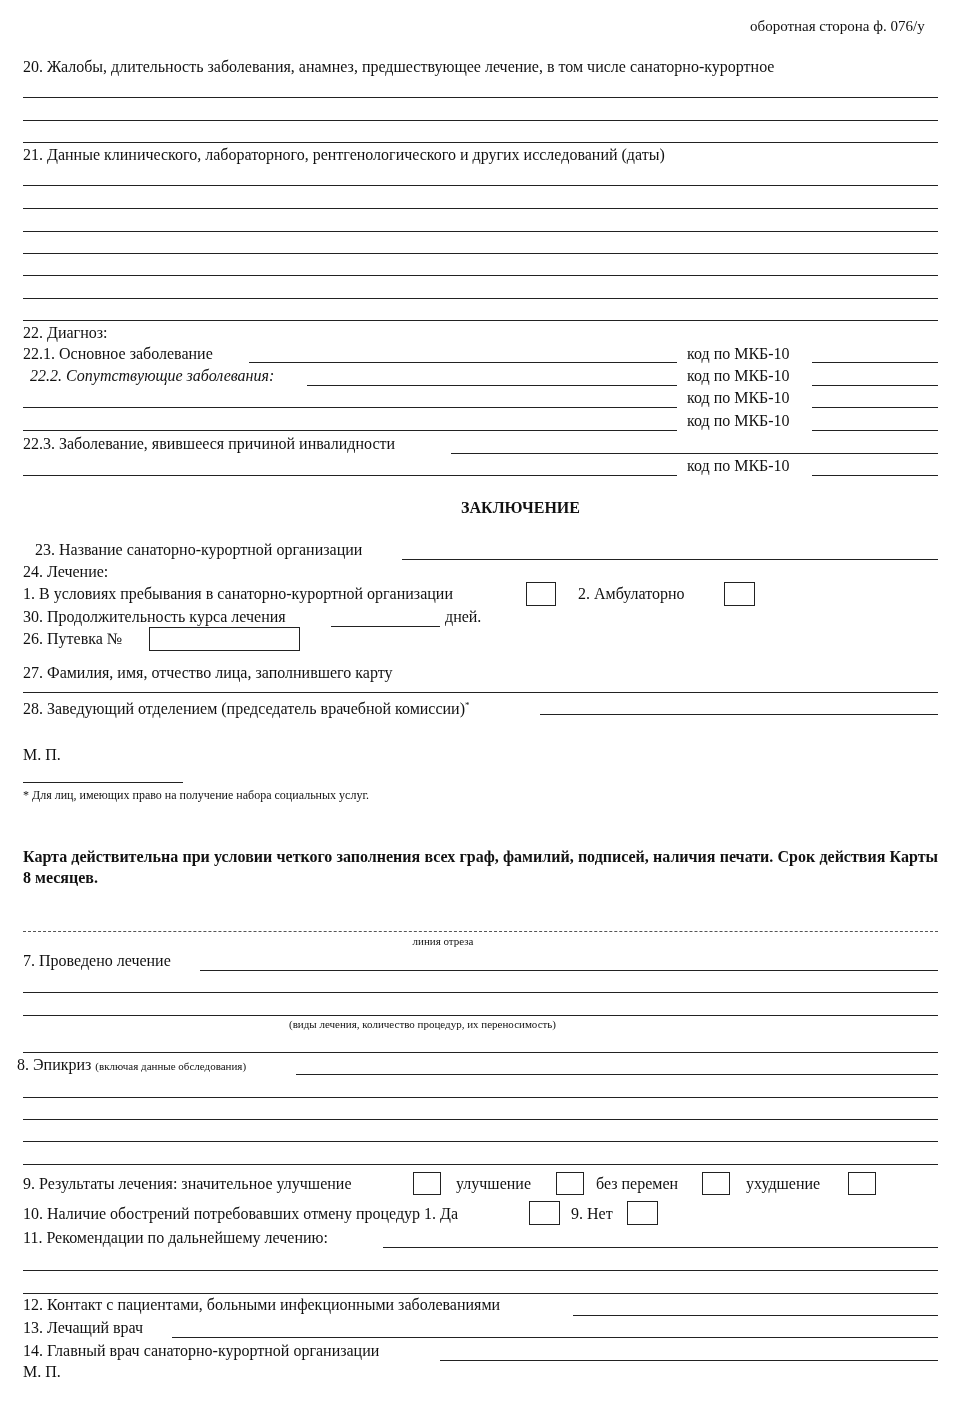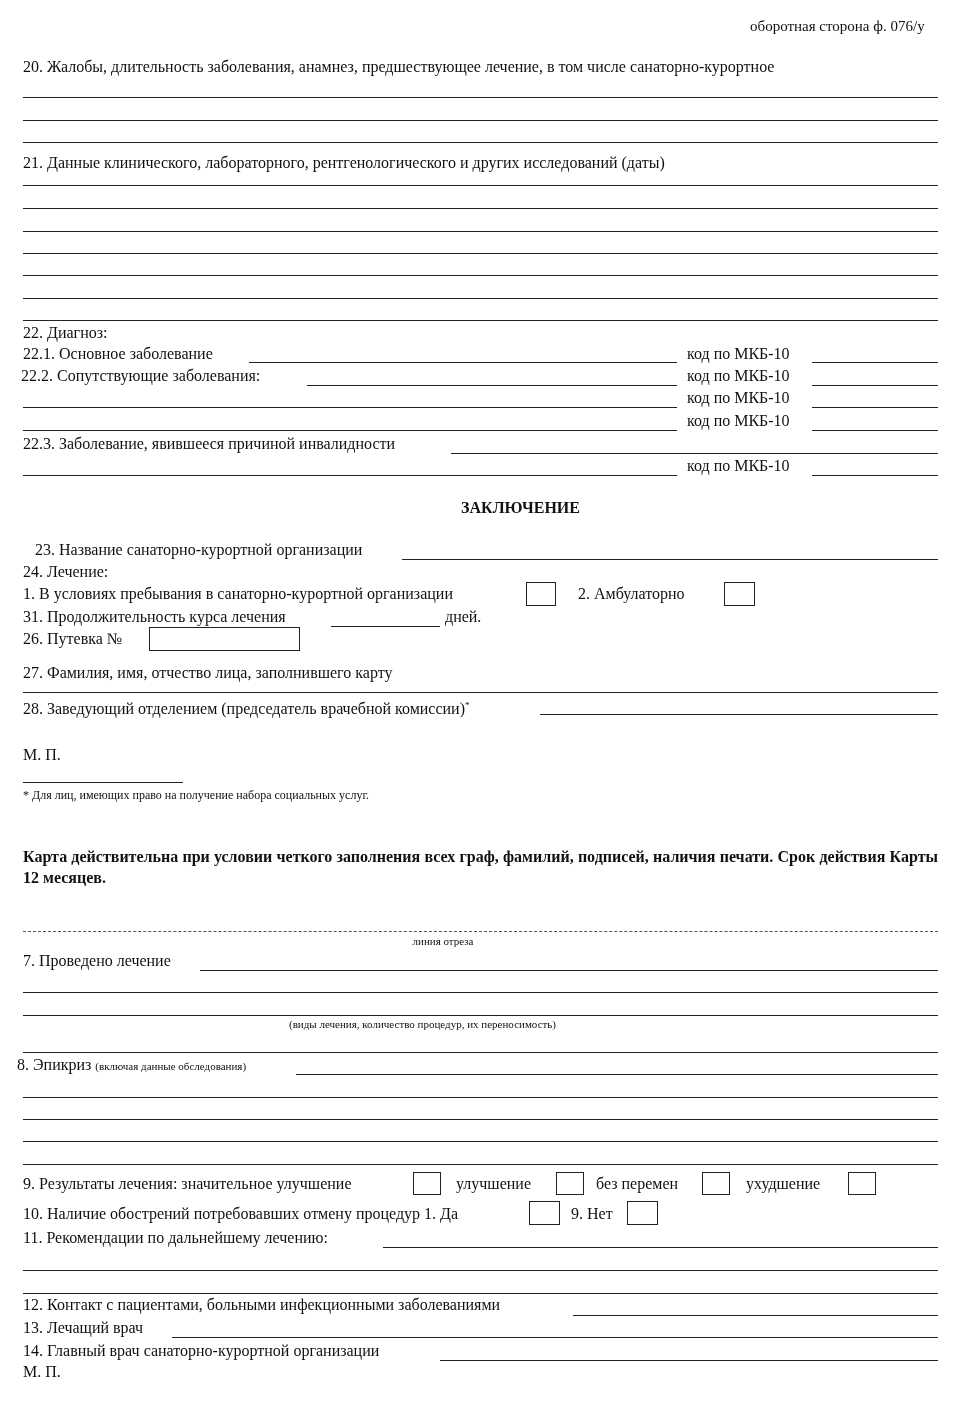--- a/index.html
+++ b/index.html
@@ -18,37 +18,37 @@
 </head>
 <body>
 
 <div class="t" style="left:750px;top:17px;font-size:15px;">оборотная сторона ф. 076/у</div>
 
 <div class="t" style="left:23px;top:58px;">20. Жалобы, длительность заболевания, анамнез, предшествующее лечение, в том числе санаторно-курортное</div>
 <div class="ln field" style="left:23px;top:97px;width:915px;"></div>
 <div class="ln field" style="left:23px;top:120px;width:915px;"></div>
 <div class="ln field" style="left:23px;top:142px;width:915px;"></div>
 
-<div class="t" style="left:23px;top:146px;margin-top:8px;">21. Данные клинического, лабораторного, рентгенологического и других исследований (даты)</div>
+<div class="t" style="left:23px;top:146px;">21. Данные клинического, лабораторного, рентгенологического и других исследований (даты)</div>
 <div class="ln field" style="left:23px;top:185px;width:915px;"></div>
 <div class="ln field" style="left:23px;top:208px;width:915px;"></div>
 <div class="ln field" style="left:23px;top:231px;width:915px;"></div>
 <div class="ln field" style="left:23px;top:253px;width:915px;"></div>
 <div class="ln field" style="left:23px;top:275px;width:915px;"></div>
 <div class="ln field" style="left:23px;top:298px;width:915px;"></div>
 <div class="ln field" style="left:23px;top:320px;width:915px;"></div>
 
 <div class="t" style="left:23px;top:324px;">22. Диагноз:</div>
 
 <div class="t" style="left:23px;top:345px;">22.1. Основное заболевание</div>
 <div class="ln field" style="left:249px;top:362px;width:428px;"></div>
 <div class="t" style="left:687px;top:345px;">код по МКБ-10</div>
 <div class="ln field" style="left:812px;top:362px;width:126px;"></div>
 
-<div class="t" style="left:21px;top:367px;">22.2. Сопутствующие заболевания:</div>
+<div class="t" style="left:30px;top:367px;font-style:italic;">22.2. Сопутствующие заболевания:</div>
 <div class="ln field" style="left:307px;top:385px;width:370px;"></div>
 <div class="t" style="left:687px;top:367px;">код по МКБ-10</div>
 <div class="ln field" style="left:812px;top:385px;width:126px;"></div>
 
 <div class="ln field" style="left:23px;top:407px;width:654px;"></div>
 <div class="t" style="left:687px;top:389px;">код по МКБ-10</div>
 <div class="ln field" style="left:812px;top:407px;width:126px;"></div>
 
 <div class="ln field" style="left:23px;top:430px;width:654px;"></div>
 <div class="t" style="left:687px;top:412px;">код по МКБ-10</div>
@@ -64,38 +64,38 @@
 
 <div class="t" style="left:23px;top:541px;margin-left:12px;">23. Название санаторно-курортной организации</div>
 <div class="ln field" style="left:402px;top:559px;width:536px;"></div>
 
 <div class="t" style="left:23px;top:563px;">24. Лечение:</div>
 <div class="t" style="left:23px;top:585px;">1. В условиях пребывания в санаторно-курортной организации</div>
 <div class="box" style="left:526px;top:582px;width:30px;height:24px;"></div>
 <div class="t" style="left:578px;top:585px;">2. Амбулаторно</div>
 <div class="box" style="left:724px;top:582px;width:31px;height:24px;"></div>
 
-<div class="t" style="left:23px;top:608px;">31. Продолжительность курса лечения</div>
+<div class="t" style="left:23px;top:608px;">30. Продолжительность курса лечения</div>
 <div class="ln field" style="left:331px;top:626px;width:109px;"></div>
 <div class="t" style="left:445px;top:608px;">дней.</div>
 
 <div class="t" style="left:23px;top:630px;">26. Путевка №</div>
 <div class="box field" style="left:149px;top:627px;width:151px;height:24px;"></div>
 
 <div class="t" style="left:23px;top:652px;margin-top:12px;">27. Фамилия, имя, отчество лица, заполнившего карту</div>
 <div class="ln field" style="left:23px;top:692px;width:915px;"></div>
 
 <div class="t" style="left:23px;top:696px;"><span>28. Заведующий отделением (председатель врачебной комиссии)</span><sup style="font-size:9px;">*</sup></div>
 <div class="ln field" style="left:540px;top:714px;width:398px;"></div>
 
 <div class="t" style="left:23px;top:746px;">М. П.</div>
 <div class="ln" style="left:23px;top:782px;width:160px;border-top-width:1px;"></div>
 <div class="t xs" style="left:23px;top:788px;">* Для лиц, имеющих право на получение набора социальных услуг.</div>
 
-<div class="para" style="top:846px;">Карта действительна при условии четкого заполнения всех граф, фамилий, подписей, наличия печати. Срок действия Карты 12 месяцев.</div>
+<div class="para" style="top:846px;">Карта действительна при условии четкого заполнения всех граф, фамилий, подписей, наличия печати. Срок действия Карты 8 месяцев.</div>
 
 <div class="dash" style="left:23px;top:931px;width:915px;"></div>
 <div class="t sm" style="left:0;width:886px;text-align:center;top:935px;">линия отреза</div>
 
 <div class="t" style="left:23px;top:952px;">7. Проведено лечение</div>
 <div class="ln field" style="left:200px;top:970px;width:738px;"></div>
 <div class="ln field" style="left:23px;top:992px;width:915px;"></div>
 <div class="ln field" style="left:23px;top:1015px;width:915px;"></div>
 <div class="t sm" style="left:0;width:845px;text-align:center;top:1018px;">(виды лечения, количество процедур, их переносимость)</div>
 <div class="ln field" style="left:23px;top:1052px;width:915px;"></div>

